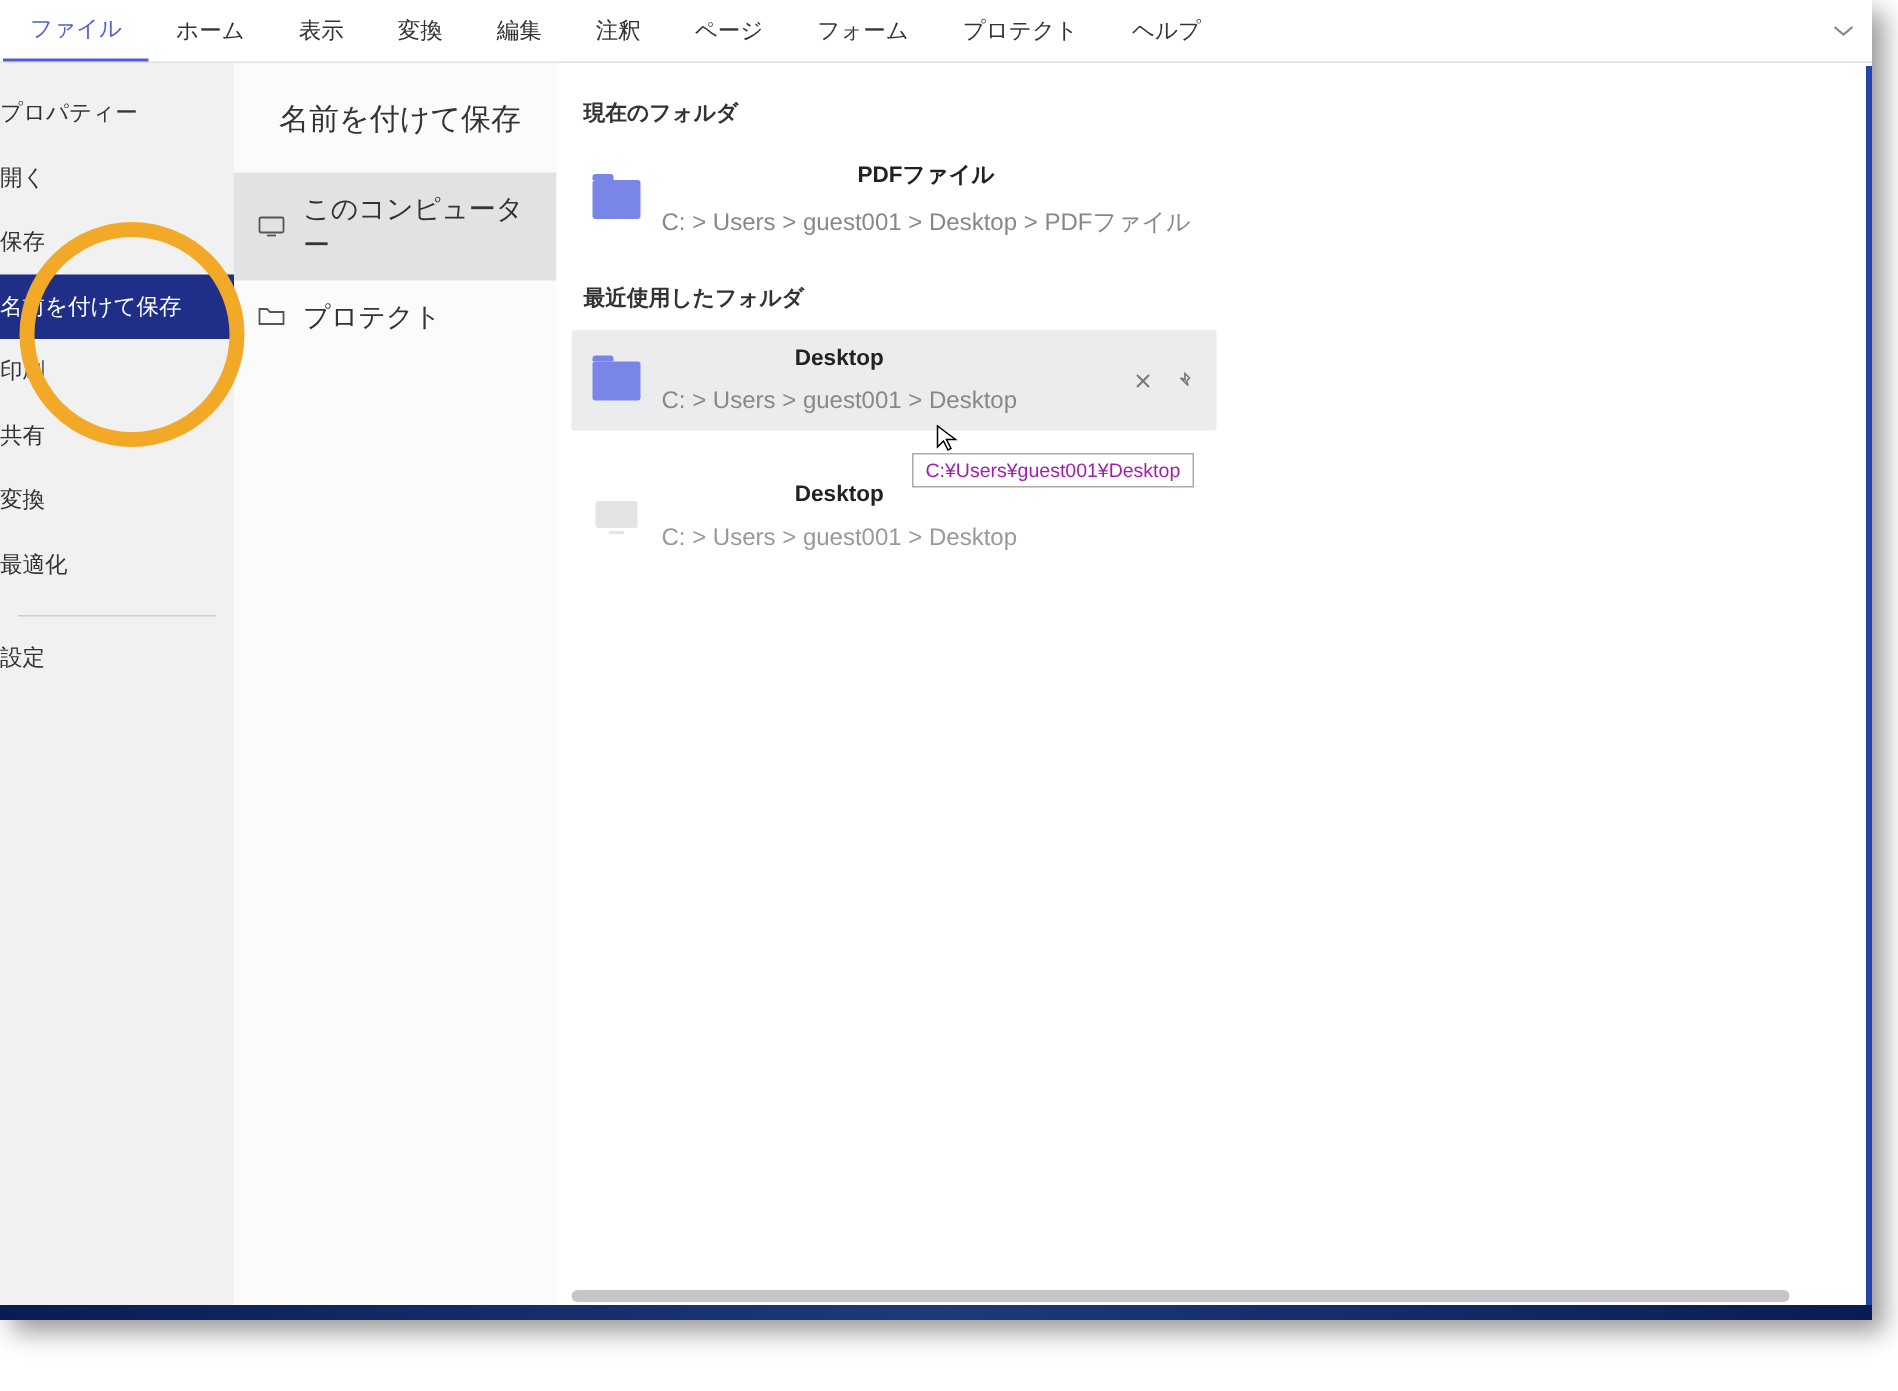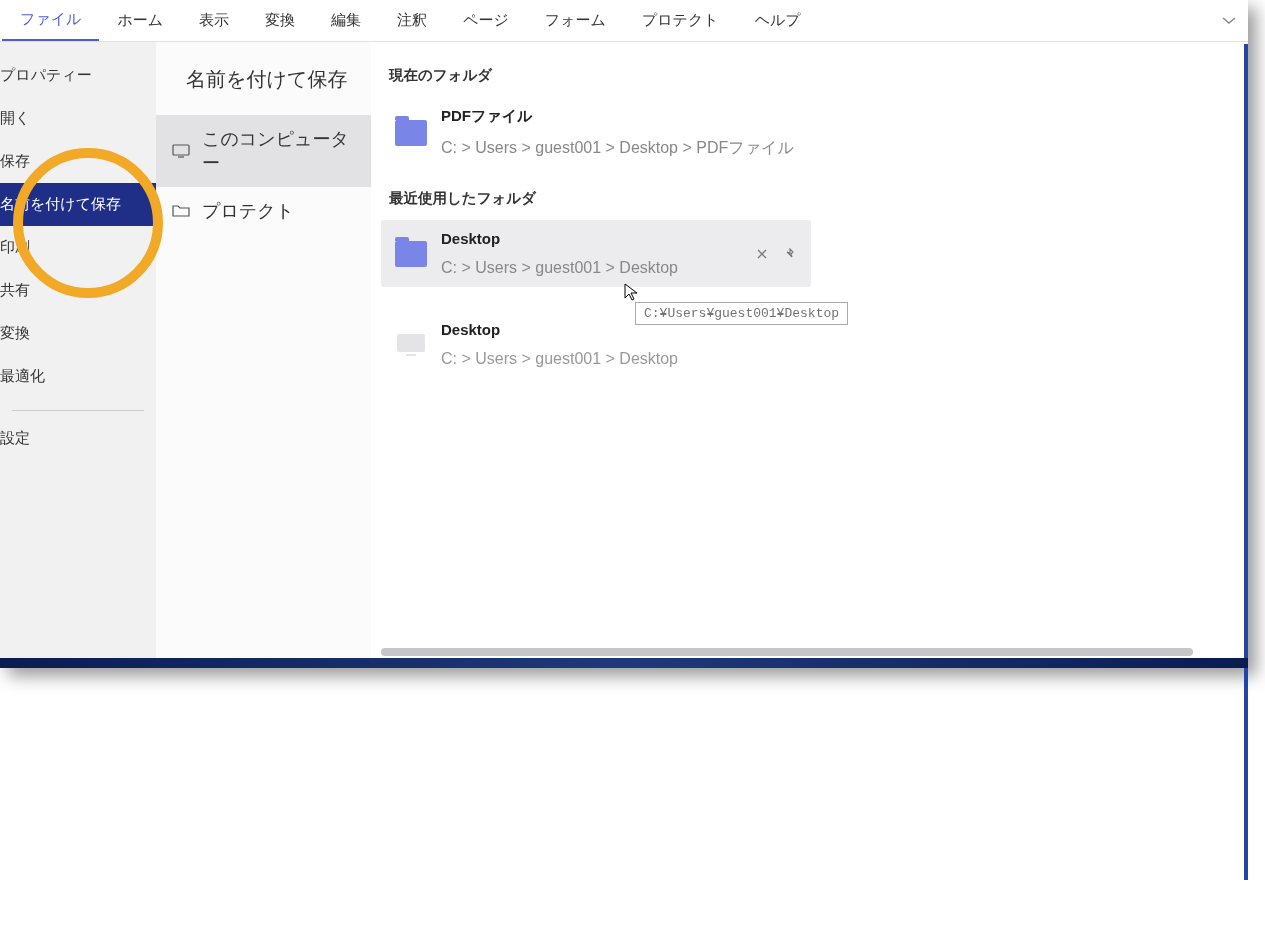--- a/index.html
+++ b/index.html
@@ -1,18 +1,18 @@
 <!DOCTYPE html>
 <html><head>
   <meta charset="utf-8">
   <style>
     * { margin: 0; padding: 0; box-sizing: border-box; font-family: 'Meiryo', 'Yu Gothic', sans-serif; }
     body { background: #fff; width: 1265px; height: 927px; position: relative; overflow: hidden; }
     
-    .app-window { width: 1248px; height: 668px; background: #fff; position: relative; box-shadow: 8px 8px 16px rgba(0,0,0,0.4); }
+    .app-window { width: 1248px; height: 880px; background: #fff; position: relative; box-shadow: 8px 8px 16px rgba(0,0,0,0.4); }
     
     
     .menu-bar { display: flex; align-items: center; height: 42px; border-bottom: 1px solid #e0e0e0; padding: 0 2px; position: relative; }
     .menu-item { padding: 10px 18px; font-size: 15px; color: #333; cursor: pointer; }
     .menu-item.active { color: #4f5dd4; border-bottom: 2px solid #4f5dd4; }
     .collapse-btn { position: absolute; right: 12px; top: 12px; color: #888; font-size: 14px; cursor: pointer; }
     
     
     .body-row { display: flex; height: calc(100% - 42px); }
     
@@ -28,39 +28,39 @@
     
     .mid-col { width: 215px; background: #fbfbfb; border-right: 0px solid #eee; padding-top: 24px; }
     .mid-title { font-size: 20px; color: #333; padding: 0 18px 22px 30px; white-space: nowrap; overflow: hidden; }
     .mid-item { display: flex; align-items: center; padding: 12px 16px; font-size: 18px; color: #333; cursor: pointer; gap: 12px; }
     .mid-item.selected { background: #e2e2e4; }
     .mid-icon { width: 18px; height: 14px; display: inline-flex; align-items: center; justify-content: center; }
     
     
     .right-content { flex: 1; background: #fff; padding: 24px 10px 10px 10px; position: relative; display: flex; flex-direction: column; }
     .section-header { font-size: 14.5px; color: #333; font-weight: 600; margin: 0 0 12px 8px; }
-    .folder-row { display: flex; align-items: center; padding: 10px 14px; cursor: pointer; border-radius: 2px; position: relative; margin-bottom: 2px; }
+    .folder-row { display: flex; align-items: center; padding: 10px 14px; cursor: pointer; border-radius: 2px; position: relative; margin-bottom: 2px; text-align: center; }
     .folder-row.hovered { background: #ececee; }
     .folder-icon { width: 32px; height: 26px; margin-right: 14px; flex-shrink: 0; }
     .folder-icon.blue { background: #7a85e8; border-radius: 2px; position: relative; }
     .folder-icon.blue::before { content: ''; position: absolute; top: -4px; left: 0; width: 14px; height: 4px; background: #7a85e8; border-radius: 2px 2px 0 0; }
     .folder-texts { display: flex; flex-direction: column; }
     .folder-name { font-size: 15px; font-weight: 600; color: #222; }
     .folder-path { font-size: 16px; color: #888; margin-top: 12px; }
     .path-gray { color: #999; }
     .row-actions { position: absolute; right: 14px; top: 50%; transform: translateY(-50%); display: flex; gap: 14px; }
     .row-action { width: 14px; height: 14px; color: #777; cursor: pointer; font-size: 14px; display: flex; align-items: center; justify-content: center; }
     
     .section-spacer { height: 18px; }
     
     
     .cursor { position: absolute; left: 624px; top: 283px; pointer-events: none; z-index: 60; }
     
     
-    .tooltip { position: absolute; left: 635px; top: 302px; background: #fff; border: 1px solid #aaa; padding: 3px 8px; font-size: 13px; color: #737373; z-index: 55; white-space: nowrap; font-family: Liberation Mono, monospace; }
+    .tooltip { position: absolute; left: 608px; top: 302px; background: #fff; border: 1px solid #aaa; padding: 3px 8px; font-size: 13px; color: #a21caf; z-index: 55; white-space: nowrap; }
     
     
     .h-scrollbar { height: 10px; background: transparent; margin-top: auto; margin-left: 0; margin-right: 28px; position: relative; }
     .h-scrollbar-thumb { position: absolute; left: 0; top: 0; height: 8px; width: 98%; background: #c6c6c8; border-radius: 4px; }
     
     
     .right-edge { position: absolute; right: 0; top: 44px; width: 4px; height: 836px; background: #2344a8; }
     
     
     .bottom-bar { position: absolute; left: 0; bottom: 0; width: 1248px; height: 10px; background: linear-gradient(to right, #0a1d52, #1e3a7a, #0a1d52); }

